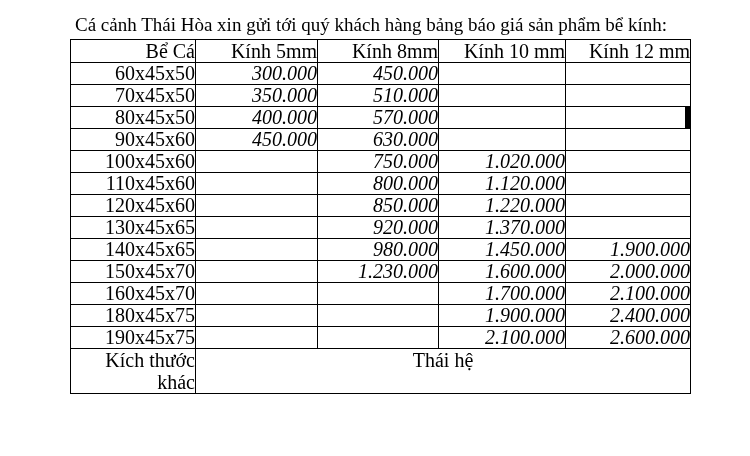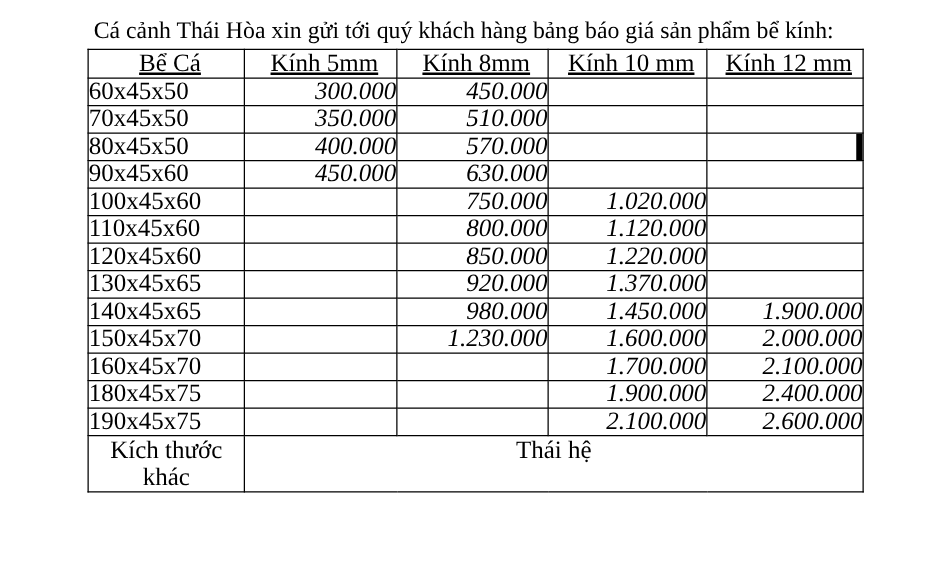--- a/index.html
+++ b/index.html
@@ -38,40 +38,39 @@
     font-weight: normal;
     line-height: 21px;
     padding: 0;
     overflow: hidden;
     vertical-align: middle;
     background: #ffffff;
   }
   table.price-table thead tr { height: 23px; }
   table.price-table tbody tr { height: 22px; }
   table.price-table th {
-    text-align: center;
+    text-align: right;
     padding-left: 6px;
-    text-decoration: underline;
   }
   td.size {
-    text-align: left;
+    text-align: right;
     padding-left: 6px;
   }
   td.price {
     text-align: right;
     padding-right: 8px;
     font-style: italic;
   }
   tr.footer-row { height: 44px; }
   tr.footer-row td {
     vertical-align: top;
     line-height: 22px;
   }
   td.footer-label {
-    text-align: center;
+    text-align: right;
     padding-left: 6px;
     padding-right: 4px;
   }
   td.contact {
     text-align: center;
   }
   .text-cursor {
     position: absolute;
     left: 685px; top: 107px;
     width: 5px; height: 21px;

